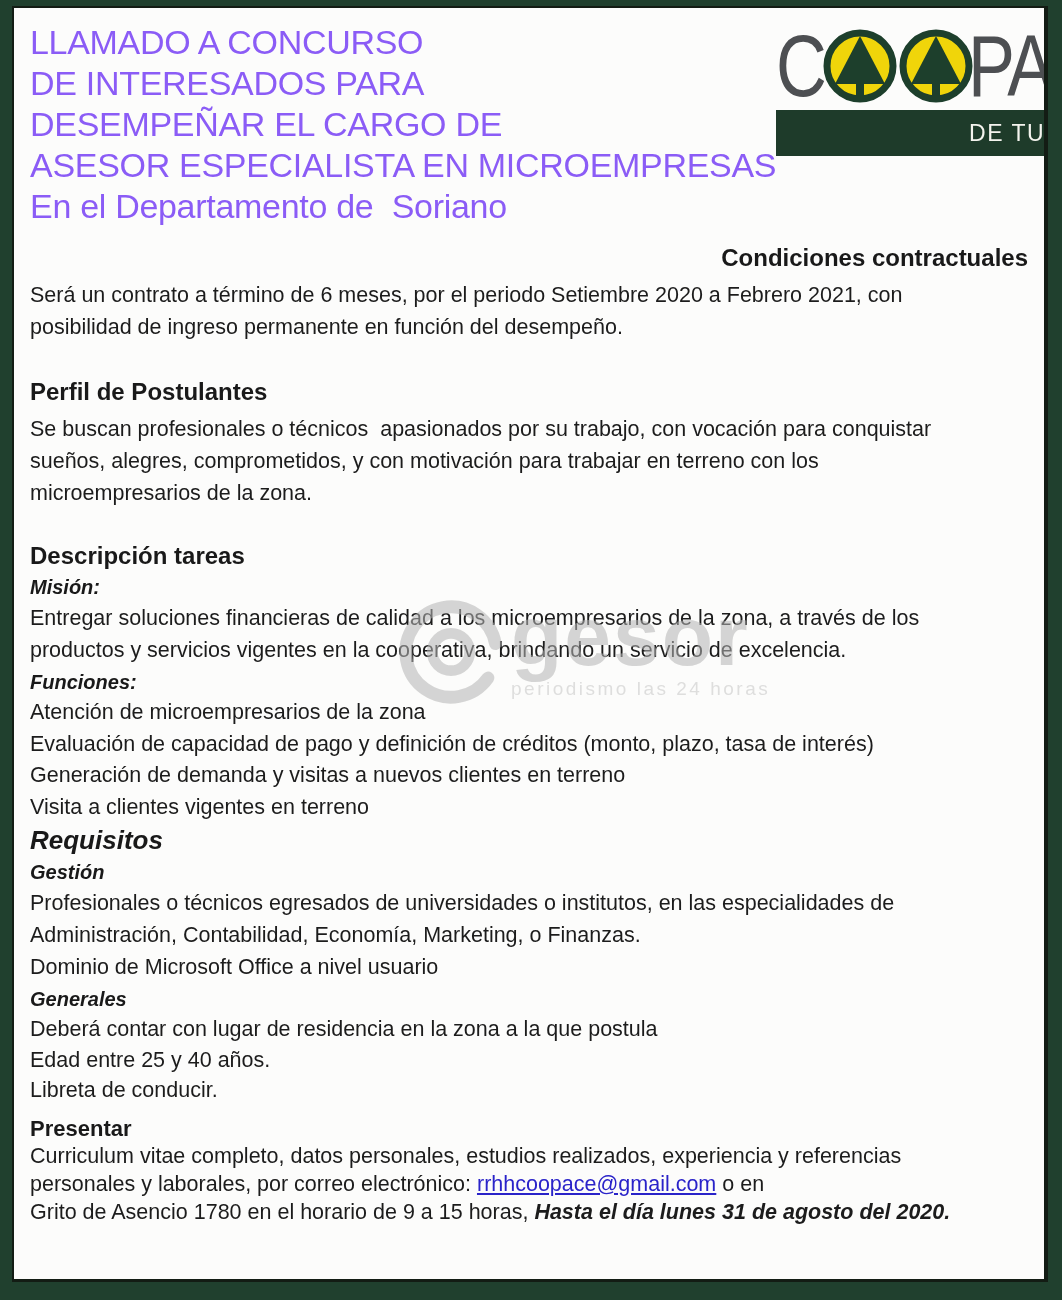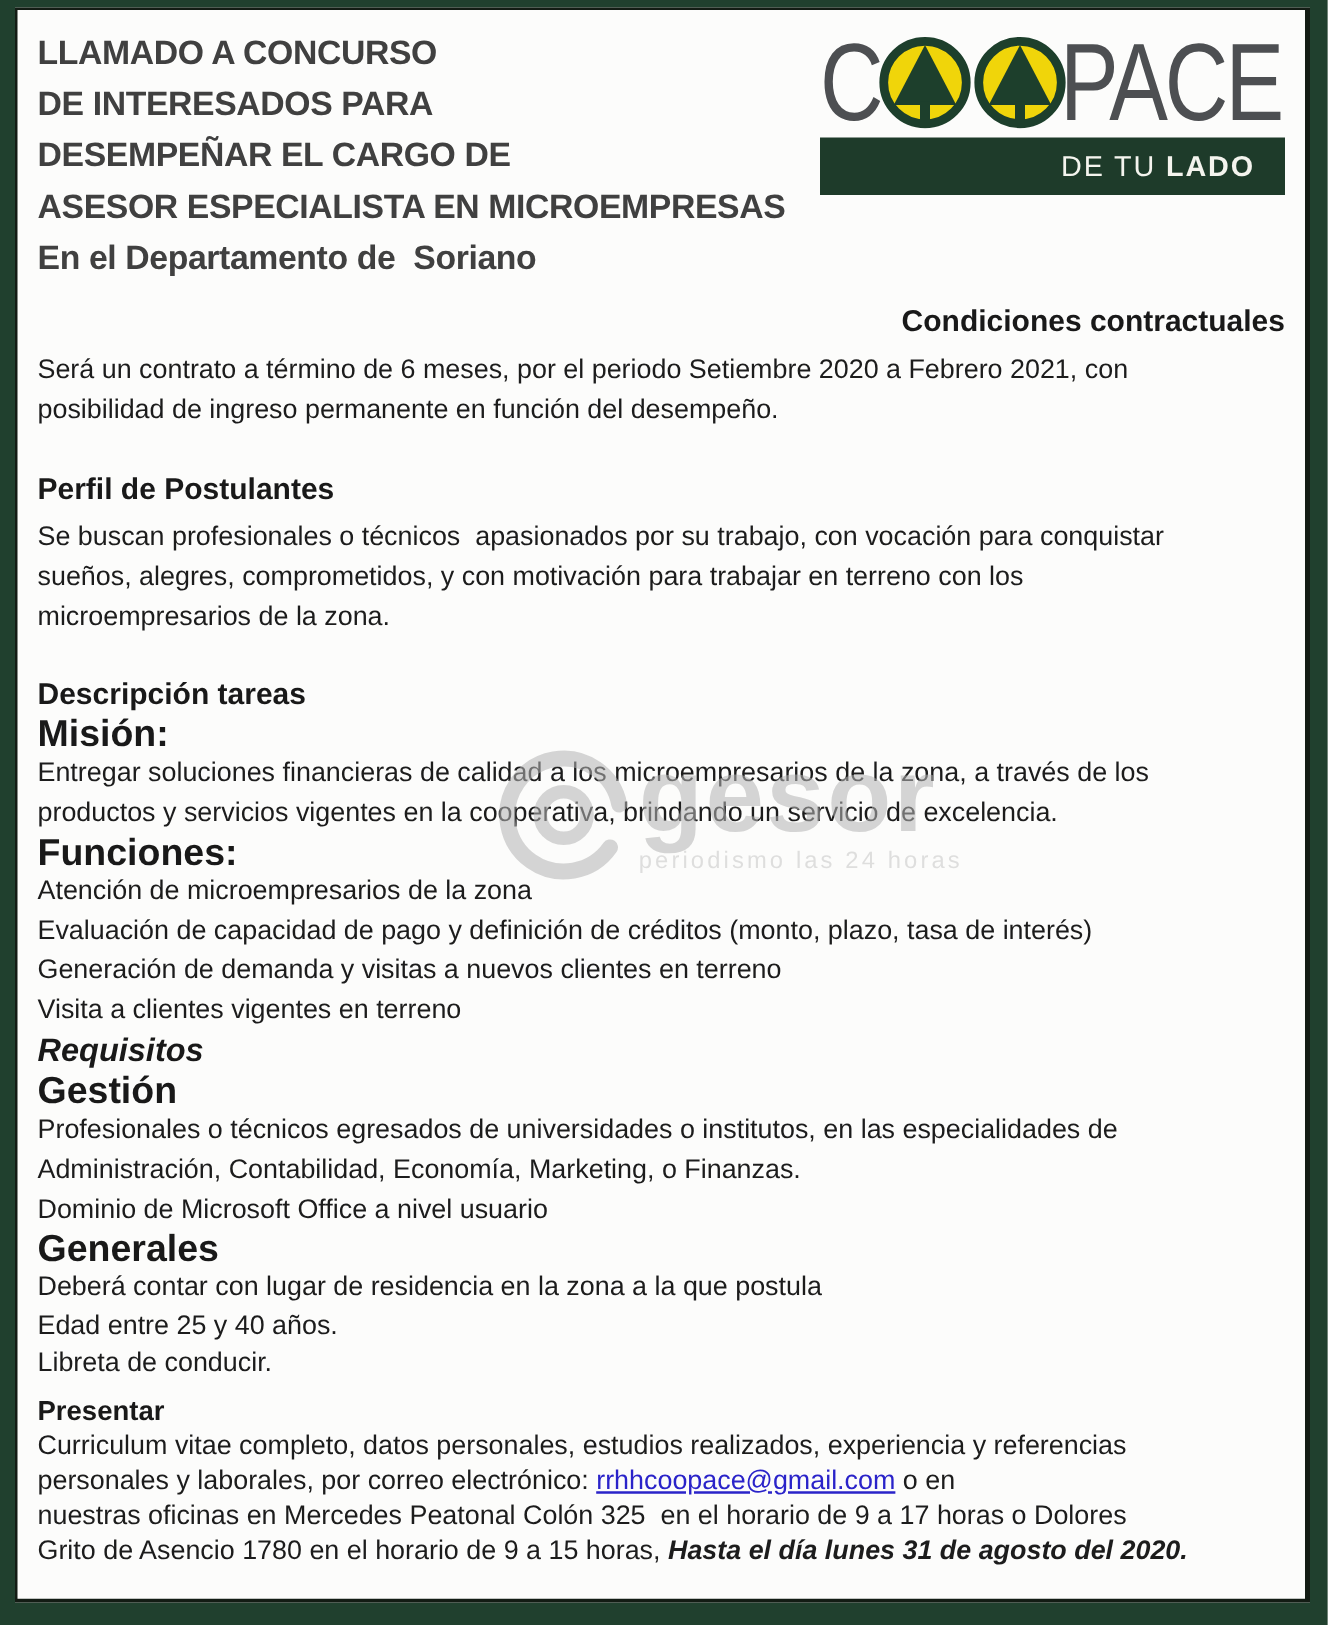--- a/index.html
+++ b/index.html
@@ -18,21 +18,21 @@
     border:2px solid #131c14;
     border-right-width:4px;
     border-bottom-width:3px;
     padding:12px 16px 0 16px;
     overflow:hidden;
   }
   
   .header { display:flex; align-items:flex-start; }
   .title-block { flex:1 1 auto; padding-top:2px; }
   .title-line {
-    font-size:27px; font-weight:700; color:#404040;
+    font-size:34px; font-weight:400; color:#8b5cf6;
     line-height:41px; letter-spacing:-0.3px; white-space:pre;
   }
   .logo-block { width:372px; flex:0 0 auto; margin-top:4px; }
   .logo-row { display:flex; align-items:center; height:84px; }
   .logo-letter {
     font-size:88px; font-weight:400; color:#4d4f52;
     line-height:84px; display:inline-block;
     transform:scaleX(0.80); transform-origin:left center;
     letter-spacing:-3px;
   }
@@ -47,21 +47,21 @@
   }
   .logo-bar b { font-weight:700; }
   
   .content { position:relative; z-index:1; }
   .h1 { font-size:24px; font-weight:700; color:#191919; line-height:30px; }
   .mt-first { margin-top:16px;text-align:right; }
   .mt-sec { margin-top:34px; }
   .mt-sec2 { margin-top:32px; }
   .para { margin-top:6px; }
   .bline { font-size:21.5px; color:#1c1c1c; line-height:32px; white-space:pre-wrap; }
-  .sub { font-size:30px; font-weight:700; color:#191919; line-height:29px; margin-top:2px; }
+  .sub { font-size:20px; font-weight:700; font-style:italic; color:#191919; line-height:29px; margin-top:2px; }
   .list .bline { line-height:31.5px; }
   .h-req { font-size:26px; font-weight:700; font-style:italic; color:#191919; line-height:31px; margin-top:2px; }
   .gen .bline { line-height:30.5px; }
   .h-pres { font-size:22px; font-weight:700; color:#191919; line-height:26px; margin-top:10px; }
   .pres .bline { line-height:28px; }
   .email-link { color:#2a23c9; text-decoration:underline; }
   .deadline { font-weight:700; font-style:italic; }
   
   .watermark {
     position:absolute; left:381px; top:588px; z-index:2;
@@ -152,21 +152,20 @@
       <div class="gen">
         <div class="bline">Deberá contar con lugar de residencia en la zona a la que postula</div>
         <div class="bline">Edad entre 25 y 40 años.</div>
         <div class="bline">Libreta de conducir.</div>
       </div>
 
       <div class="h-pres">Presentar</div>
       <div class="pres">
         <div class="bline">Curriculum vitae completo, datos personales, estudios realizados, experiencia y referencias</div>
         <div class="bline"><span>personales y laborales, por correo electrónico: </span><a href="#" class="email-link">rrhhcoopace@gmail.com</a><span> o en</span></div>
-        <div class="bline">nuestras oficinas en Mercedes Peatonal Colón 325  en el horario de 9 a 17 horas o Dolores</div>
         <div class="bline"><span>Grito de Asencio 1780 en el horario de 9 a 15 horas, </span><span class="deadline">Hasta el día lunes 31 de agosto del 2020.</span></div>
       </div>
     </div>
 
     <div class="watermark">
       <svg class="wm-at" viewBox="0 0 114 114">
         <circle cx="57" cy="57" r="46" fill="none" stroke="#b5b5b5" stroke-width="13" stroke-dasharray="252 40" transform="rotate(35 57 57)" stroke-linecap="round"></circle>
         <circle cx="57" cy="57" r="19" fill="none" stroke="#b5b5b5" stroke-width="11"></circle>
       </svg>
       <div class="wm-textcol">

